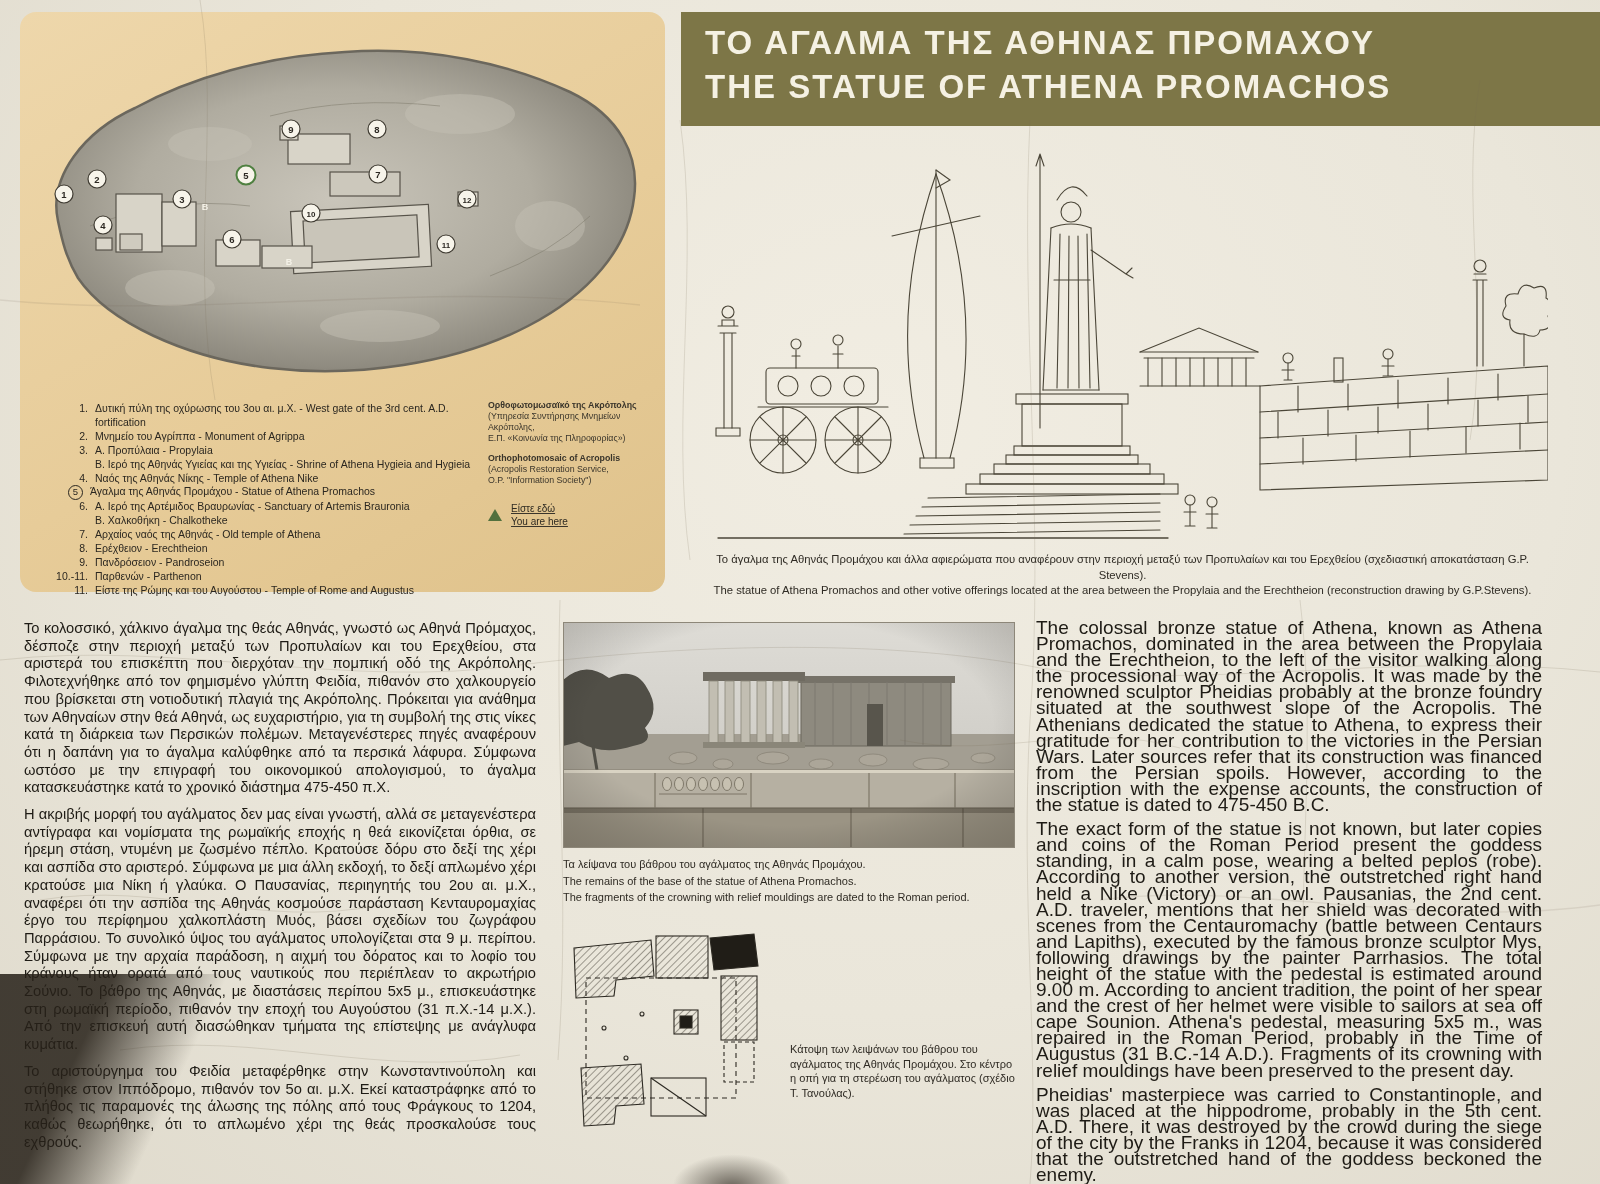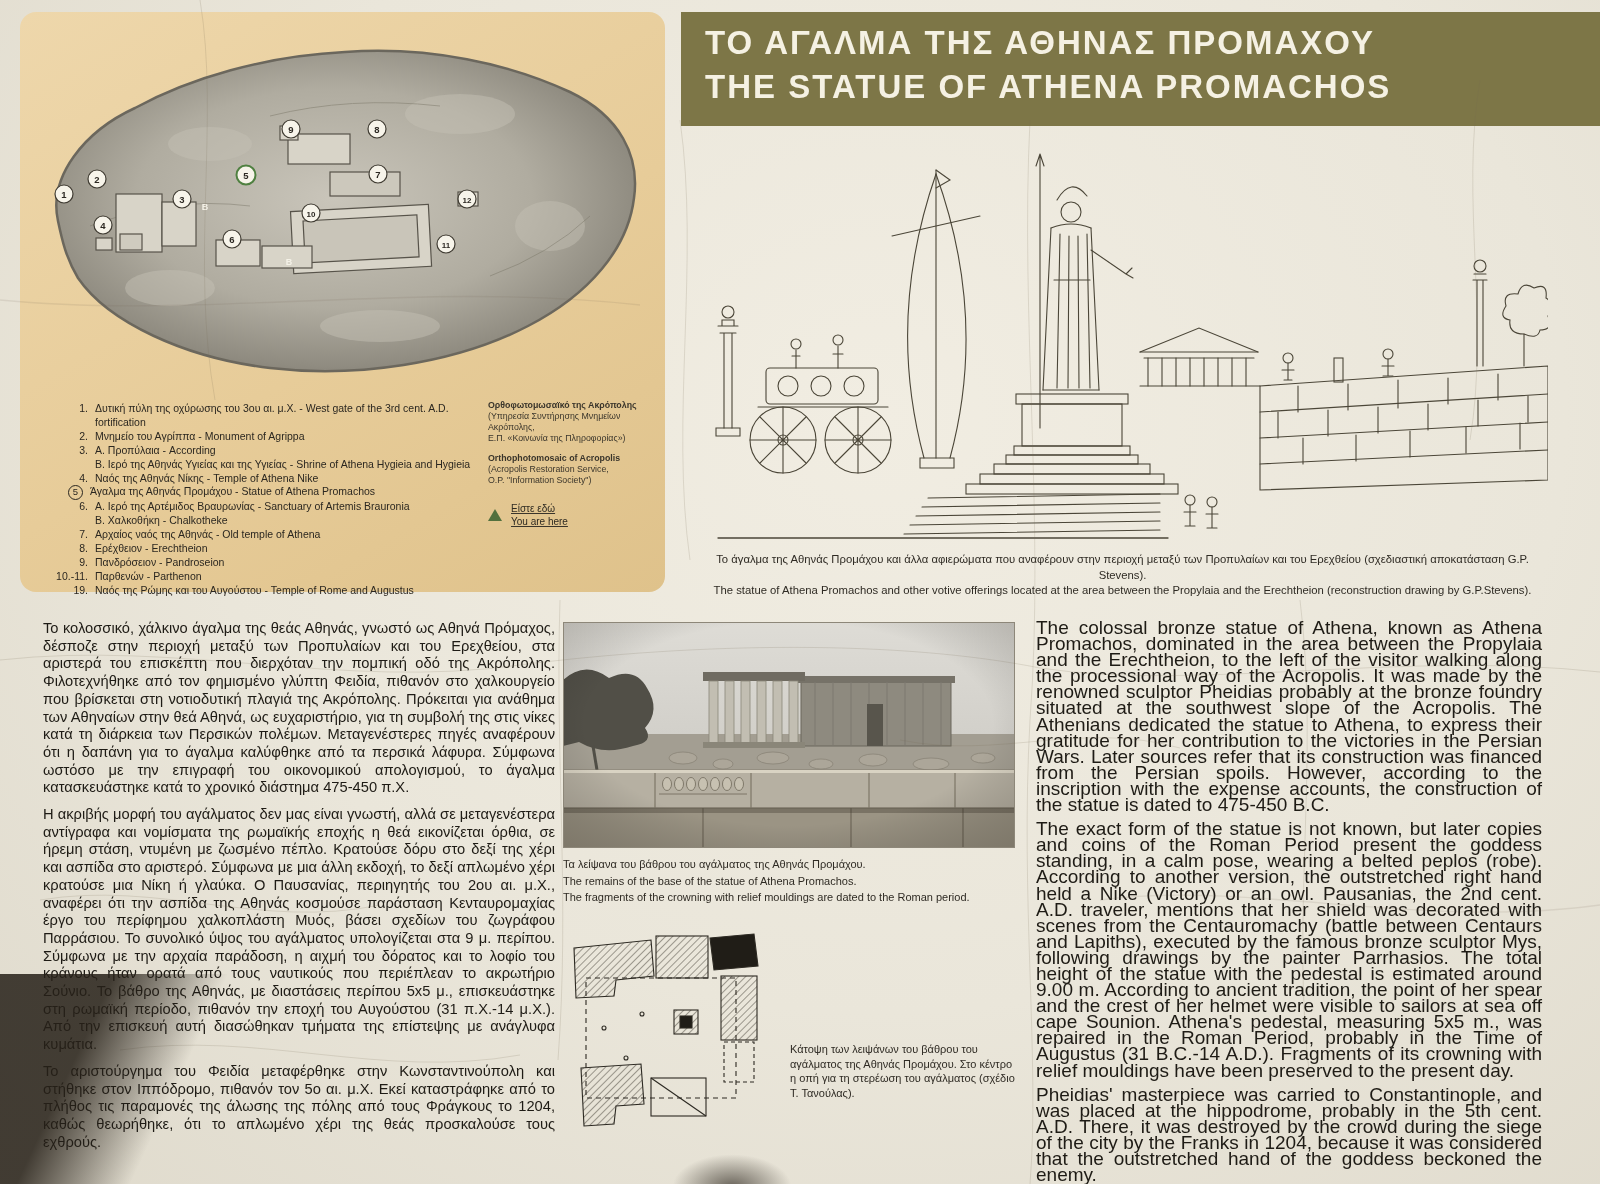--- a/index.html
+++ b/index.html
@@ -47,21 +47,21 @@
   }
   .header-band .title-line { font-size: 33px; font-weight: bold; letter-spacing: 2px; line-height: 44px; white-space: nowrap; }
 
   
   .reco { position: absolute; left: 688px; top: 128px; width: 860px; height: 415px; }
   .reco svg { width: 100%; height: 100%; display: block; }
   .reco-caption { position: absolute; left: 695px; top: 552px; width: 855px; text-align: center; font-size: 11.3px; line-height: 15.5px; color: #2f2b24; }
 
   
   .col-greek {
-    position: absolute; left: 43px; top: 620px; width: 512px;
+    position: absolute; left: 24px; top: 620px; width: 512px;
     font-size: 14.7px; line-height: 17.7px; text-align: justify; color: #1e1b15;
   }
   .col-greek p + p { margin-top: 9px; }
   .col-english {
     position: absolute; left: 1036px; top: 620px; width: 506px;
     font-size: 19px; line-height: 16.1px; text-align: justify; color: #1e1b15;
   }
   .col-english p + p { margin-top: 8px; }
   p { margin: 0; }
 
@@ -172,21 +172,21 @@
       <div class="legend-row">
           <span class="legend-num">1.</span>
           <span class="legend-text">Δυτική πύλη της οχύρωσης του 3ου αι. μ.Χ. - West gate of the 3rd cent. A.D. fortification</span>
         </div>
       <div class="legend-row">
           <span class="legend-num">2.</span>
           <span class="legend-text">Μνημείο του Αγρίππα - Monument of Agrippa</span>
         </div>
       <div class="legend-row">
           <span class="legend-num">3.</span>
-          <span class="legend-text">Α. Προπύλαια - According</span>
+          <span class="legend-text">Α. Προπύλαια - Propylaia</span>
         </div>
       <div class="legend-row">
           <span class="legend-num"></span>
           <span class="legend-text">Β. Ιερό της Αθηνάς Υγιείας και της Υγιείας - Shrine of Athena Hygieia and Hygieia</span>
         </div>
       <div class="legend-row">
           <span class="legend-num">4.</span>
           <span class="legend-text">Ναός της Αθηνάς Νίκης - Temple of Athena Nike</span>
         </div>
       <div class="legend-row">
@@ -211,22 +211,22 @@
         </div>
       <div class="legend-row">
           <span class="legend-num">9.</span>
           <span class="legend-text">Πανδρόσειον - Pandroseion</span>
         </div>
       <div class="legend-row">
           <span class="legend-num">10.-11.</span>
           <span class="legend-text">Παρθενών - Parthenon</span>
         </div>
       <div class="legend-row">
-          <span class="legend-num">19.</span>
-          <span class="legend-text">Ναός της Ρώμης και του Αυγούστου - Temple of Rome and Augustus</span>
+          <span class="legend-num">11.</span>
+          <span class="legend-text">Είστε της Ρώμης και του Αυγούστου - Temple of Rome and Augustus</span>
         </div>
     </div>
 
     <div class="credits">
       <div class="credit-block">
         <div class="credit-title">Ορθοφωτομωσαϊκό της Ακρόπολης</div>
         <div>(Υπηρεσία Συντήρησης Μνημείων Ακρόπολης,</div>
         <div>Ε.Π. «Κοινωνία της Πληροφορίας»)</div>
       </div>
       <div class="credit-block">

